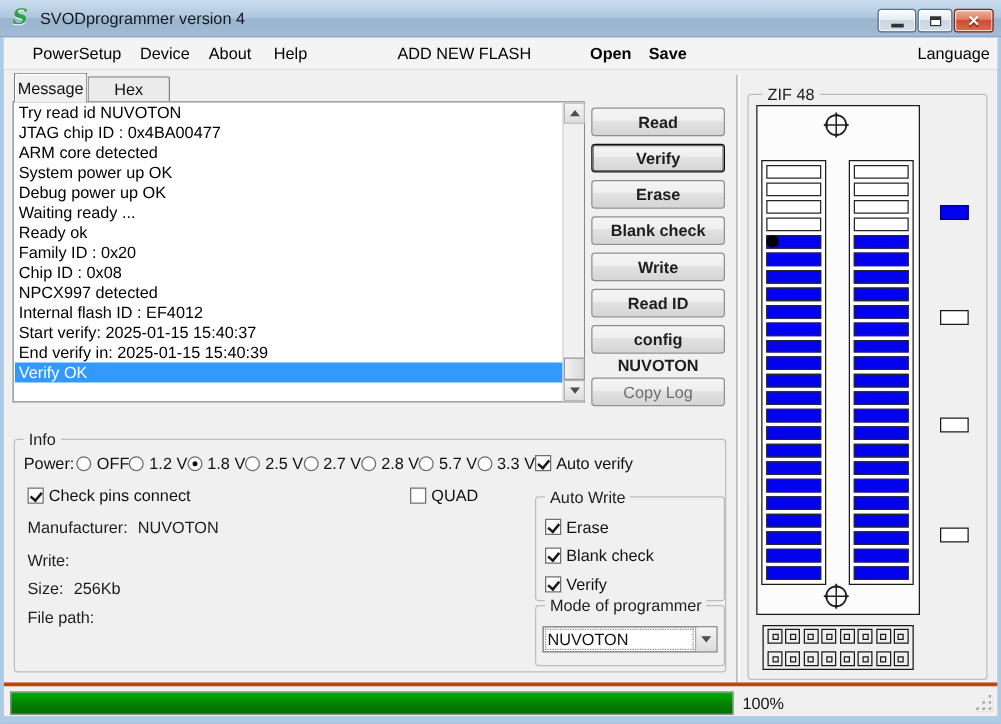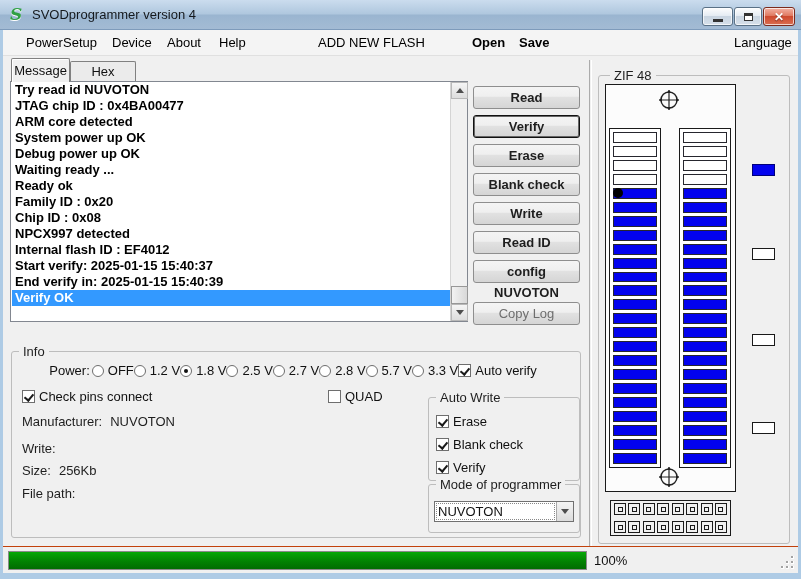--- a/index.html
+++ b/index.html
@@ -34,21 +34,21 @@
   .v-div { position:absolute; left:586px; top:4px; width:1px; height:486px; background:#ABABAB; }
   .v-div2 { position:absolute; left:588px; top:4px; width:1px; height:486px; background:#FFFFFF; }
 
   
   .tab { position:absolute; background:#F0F0F0; border:1px solid #808080; border-bottom:none; border-radius:2px 2px 0 0; 
     text-align:center; font-size:13px; padding-top:4px; cursor:default; }
   .tab.active { left:8px; top:2px; width:59px; height:24px; z-index:3; box-shadow:inset 1px 1px 0 #fff; }
   .tab.inactive { left:67px; top:5px; width:66px; height:21px; padding-top:2px; background:#EBEBEB; }
 
   
-  .listbox { position:absolute; left:7px; top:25px; width:458px; height:241px; background:#fff; border:1px solid #828790;font-weight:bold; }
+  .listbox { position:absolute; left:7px; top:25px; width:458px; height:241px; background:#fff; border:1px solid #828790; }
   .log-lines { position:absolute; left:1px; top:0px; width:439px; height:239px; overflow:hidden; }
   .log-line { height:16px; line-height:16px; padding-left:3px; white-space:pre; font-size:13px; color:#000; }
   .log-line.selected { background:#3399FF; color:#fff; width:440px; }
   .scrollbar { position:absolute; right:0; top:0; width:17px; height:239px; background:#F0F0F0; border-left:1px solid #D4D4D4; }
   .sb-btn { position:absolute; left:0; width:17px; height:17px; background:linear-gradient(#F5F5F5,#DDDDDD); border:1px solid #B8B8B8; display:flex; align-items:center; justify-content:center; }
   .sb-up { top:0; } .sb-down { bottom:0; }
   .tri-up { width:0; height:0; border-left:4px solid transparent; border-right:4px solid transparent; border-bottom:5px solid #4D4D4D; }
   .tri-down { width:0; height:0; border-left:4px solid transparent; border-right:4px solid transparent; border-top:5px solid #4D4D4D; }
   .sb-thumb { position:absolute; left:0; bottom:17px; width:17px; height:18px; border:1px solid #979797; background:linear-gradient(90deg,#F2F2F2,#D8D8D8); }
 
@@ -59,21 +59,21 @@
   .b0{top:30px} .b1{top:59px; border:1px solid #111; box-shadow:inset 0 0 0 1px #666;} .b2{top:88px} .b3{top:117px}
   .b4{top:146px} .b5{top:175px} .b6{top:204px} 
   .btn.copylog { top:246px; font-weight:normal; color:#6E6E6E; }
 
   
   .groupbox { position:absolute; border:1px solid #BDBDBD; border-radius:3px; }
   .grouplabel { position:absolute; background:#F0F0F0; padding:0 4px; font-size:13px; color:#1E1E1E;text-align:center; }
   .info-group { left:8px; top:295px; width:570px; height:187px; }
   .info-label { left:16px; top:288px; }
 
-  .power-row { position:absolute; left:16px; top:307px; width:548px; display:flex; align-items:center; justify-content:center; }
+  .power-row { position:absolute; left:16px; top:307px; width:548px; display:flex; align-items:center; justify-content:flex-start; }
   .power-row .plabel { margin-right:2px; }
   .opt { display:flex; align-items:center; gap:4px; cursor:default; white-space:nowrap; }
   .radio { width:12px; height:12px; border:1px solid #6E6E6E; border-radius:50%; background:#fff; position:relative; flex:none; }
   .radio.sel::after { content:""; position:absolute; left:3px; top:3px; width:4px; height:4px; border-radius:50%; background:#111; }
   .cb { width:13px; height:13px; background:#fff; border:1px solid #6E6E6E; position:relative; flex:none; }
   .cb.checked::after { content:""; position:absolute; left:3px; top:1px; width:4px; height:7px;
     border:solid #1A1A1A; border-width:0 2px 2px 0; transform:rotate(40deg); }
 
   .cpc-row { position:absolute; left:19px; top:333px;justify-content:space-between; }
   .quad-row { position:absolute; left:325px; top:333px; }
@@ -108,21 +108,21 @@
   .indicator { position:absolute; left:0; width:23px; height:12px; border:1px solid #1A1A1A; background:#fff; }
   .indicator.on { background:#0202EE; border-color:#00007A; }
   .i0{top:108px} .i1{top:192px} .i2{top:278px} .i3{top:366px}
   .connector { position:absolute; left:607px; top:444px; width:121px; height:36px; border:1px solid #1A1A1A;
     display:flex; flex-direction:column; justify-content:space-between; padding:2px 3px; }
   .conn-row { display:flex; justify-content:space-between; }
   .conn-cell { width:12px; height:12px; border:1px solid #1A1A1A; display:flex; align-items:center; justify-content:center; }
   .conn-cell span { width:5px; height:5px; border:1px solid #1A1A1A; display:block; }
 
   
-  .statusrow { position:absolute; left:3px; top:546px; width:795px; height:27px; background:#F0F0F0; border-top:1px solid #c2410c; }
+  .statusrow { position:absolute; left:3px; top:546px; width:795px; height:27px; background:#F0F0F0; border-top:3px solid #c2410c; }
   .progress { position:absolute; left:5px; top:4px; width:579px; height:19px; border:1px solid #8A8A8A; background:#EFEFEF; }
   .progress-fill { height:100%; background:linear-gradient(#06A806,#028202 55%,#016C01); }
   .progress-label { position:absolute; left:591px; top:6px; font-size:13px; }
   .grip { position:absolute; right:4px; bottom:4px; width:15px; height:15px; }
   .grip i { position:absolute; width:3px; height:3px; background:#A3A3A3; box-shadow:inset -1px -1px 0 #fff; }
   .g1{right:0;bottom:0} .g2{right:5px;bottom:0} .g3{right:10px;bottom:0} .g4{right:0;bottom:5px} .g5{right:5px;bottom:5px} .g6{right:0;bottom:10px}
 
   
   .border-left { position:absolute; left:0; top:30px; width:3px; height:549px; background:#AECBE5; }
   .border-right { position:absolute; right:0; top:30px; width:3px; height:549px; background:#AECBE5; }

